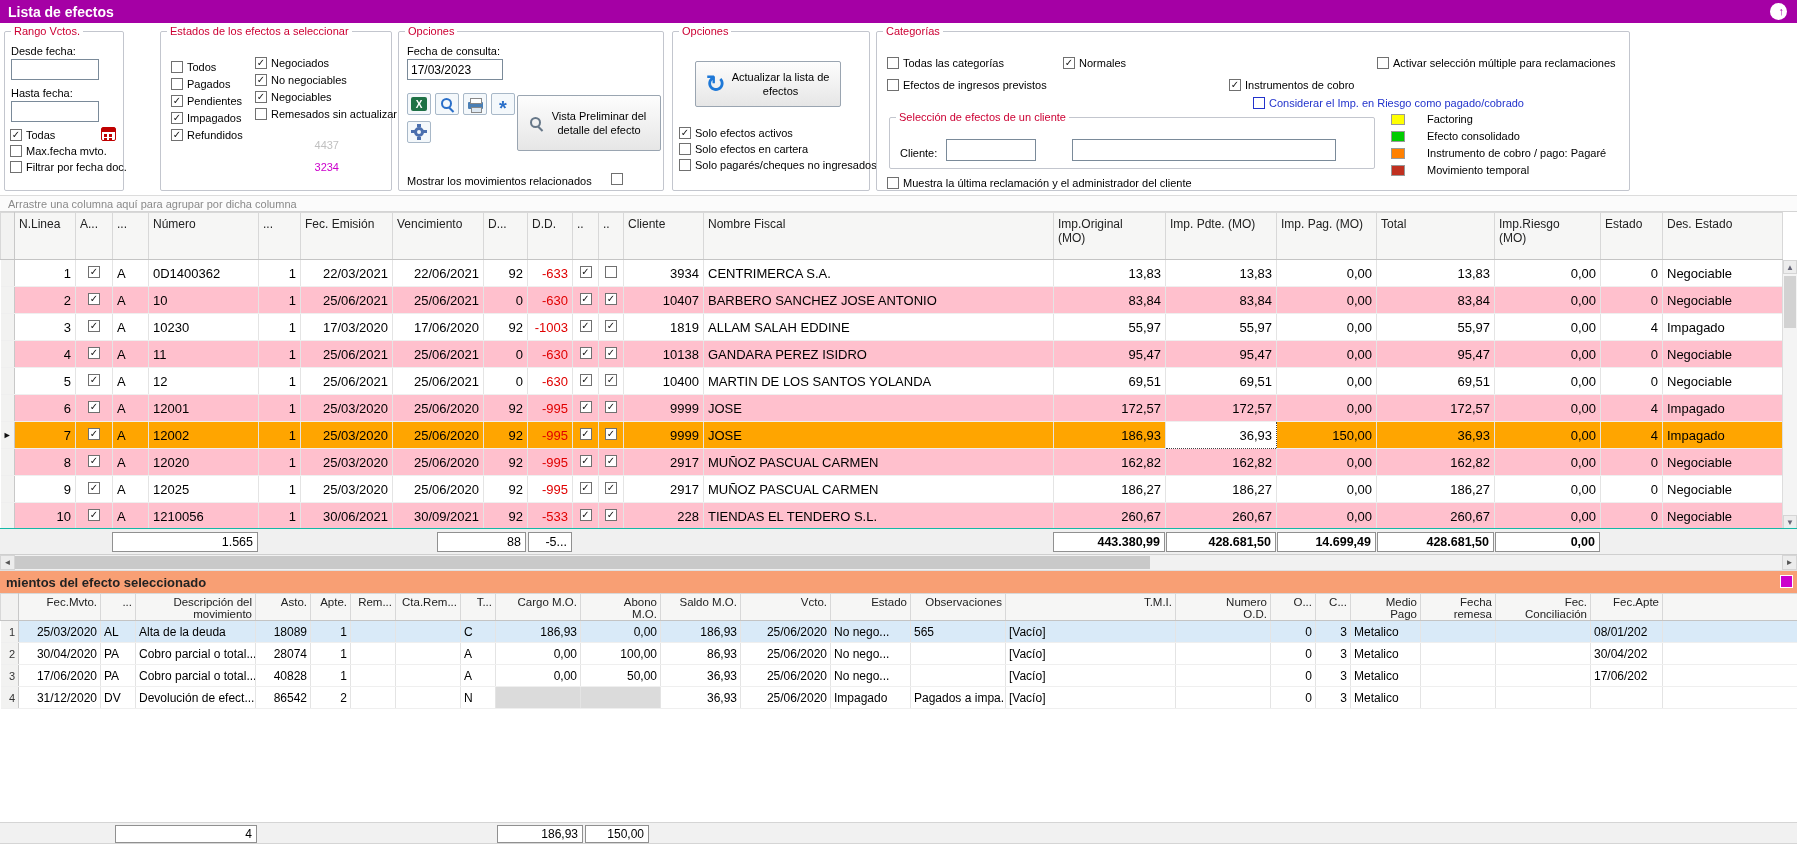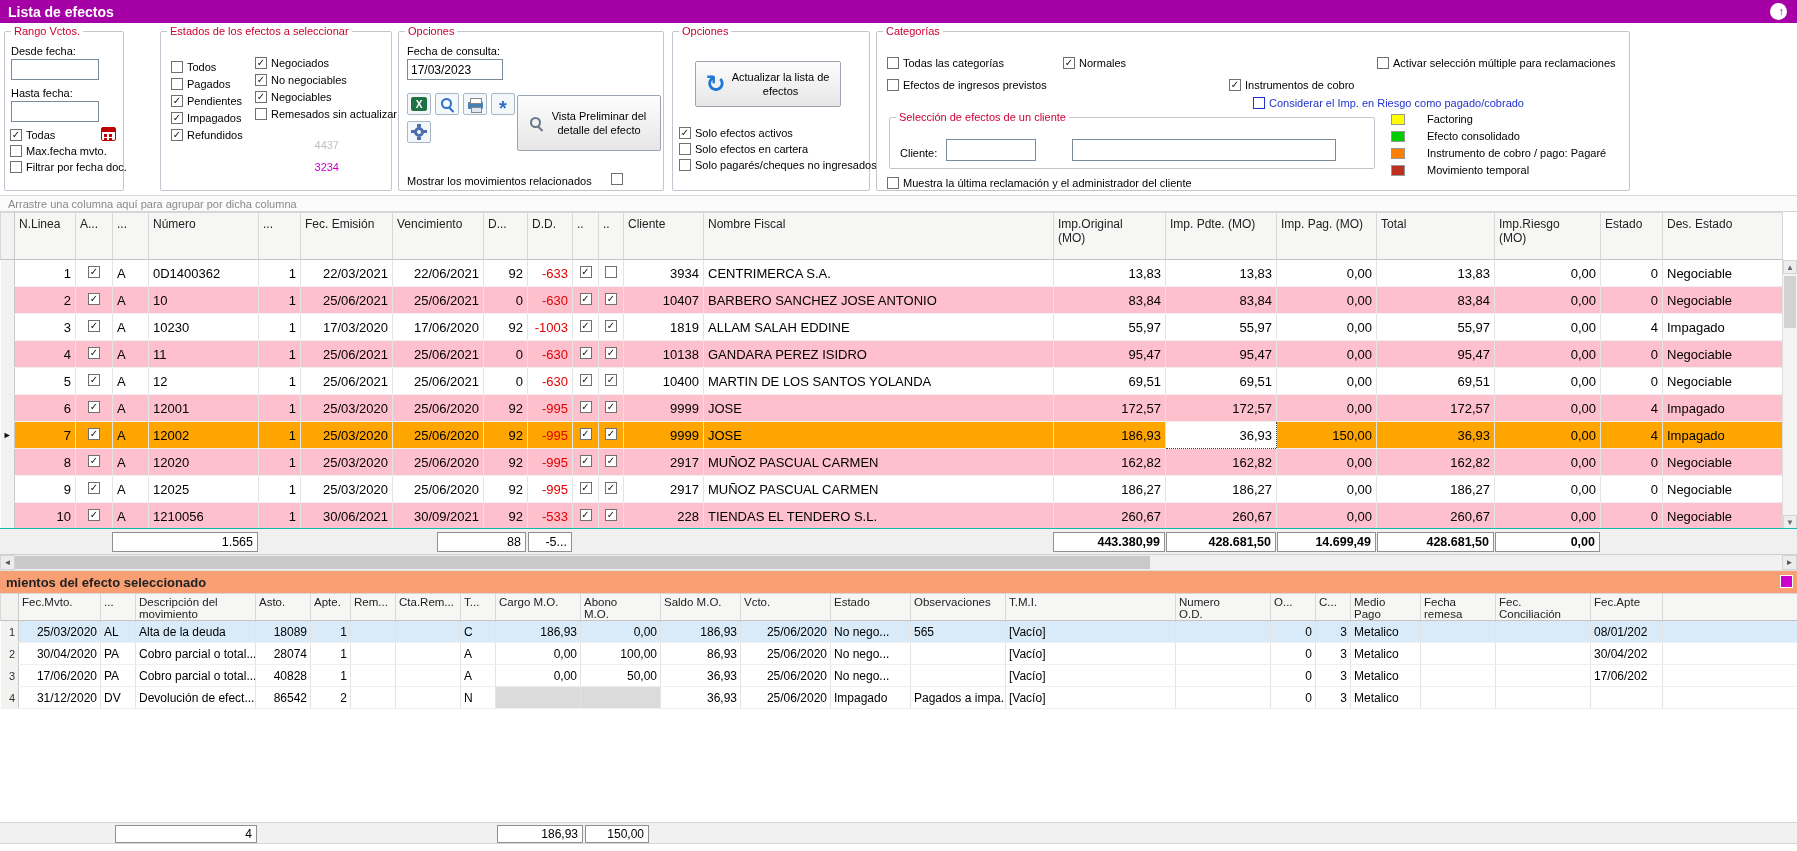--- a/index.html
+++ b/index.html
@@ -109,21 +109,21 @@
   .harrow.left{left:0}.harrow.right{right:0}
   .hthumb{position:absolute;left:15px;top:1px;height:13px;width:1135px;background:#C9C9C9}
 
   
   .sect{height:22px;background:var(--section-header);display:flex;align-items:center;
     padding-left:6px;font-weight:bold;font-size:13px;color:#222;position:relative}
   .sect-btn{position:absolute;right:4px;top:4px;width:13px;height:13px;background:#CC00CC;
     border:1px solid #FFF;cursor:pointer}
   table.grid2{border-collapse:collapse;table-layout:fixed;width:1797px;font-size:12px}
   .grid2 th{background:#F6F6F5;border:1px solid #D8D8D8;border-bottom:1px solid #C4C4C4;
-    font-weight:normal;text-align:left;padding:2px 3px 0 3px;vertical-align:top;font-size:11.5px;
+    font-weight:normal;text-align:right;padding:2px 3px 0 3px;vertical-align:top;font-size:11.5px;
     color:#222;height:19px;overflow:hidden;white-space:pre-line}
   .grid2 td{border-right:1px solid #E4E4E4;border-bottom:1px solid #EFEFEF;padding:0 3px;height:22px;
     overflow:hidden;white-space:nowrap}
   .grid2 td.r{text-align:right}.grid2 td.l{text-align:left}
   .grid2 th.rowhdr,.grid2 td.rowhdr{background:#F2F2F1;border-right:1px solid #C8C8C8;
     font-size:11px;color:#333;padding:0 3px}
   .grid2 tr.selrow td{background:var(--row-selected-mov)}
   .grid2 tr.selrow td.rowhdr{background:#F2F2F1}
   .grid2 td.disabled{background:#DBDBDB}
 

